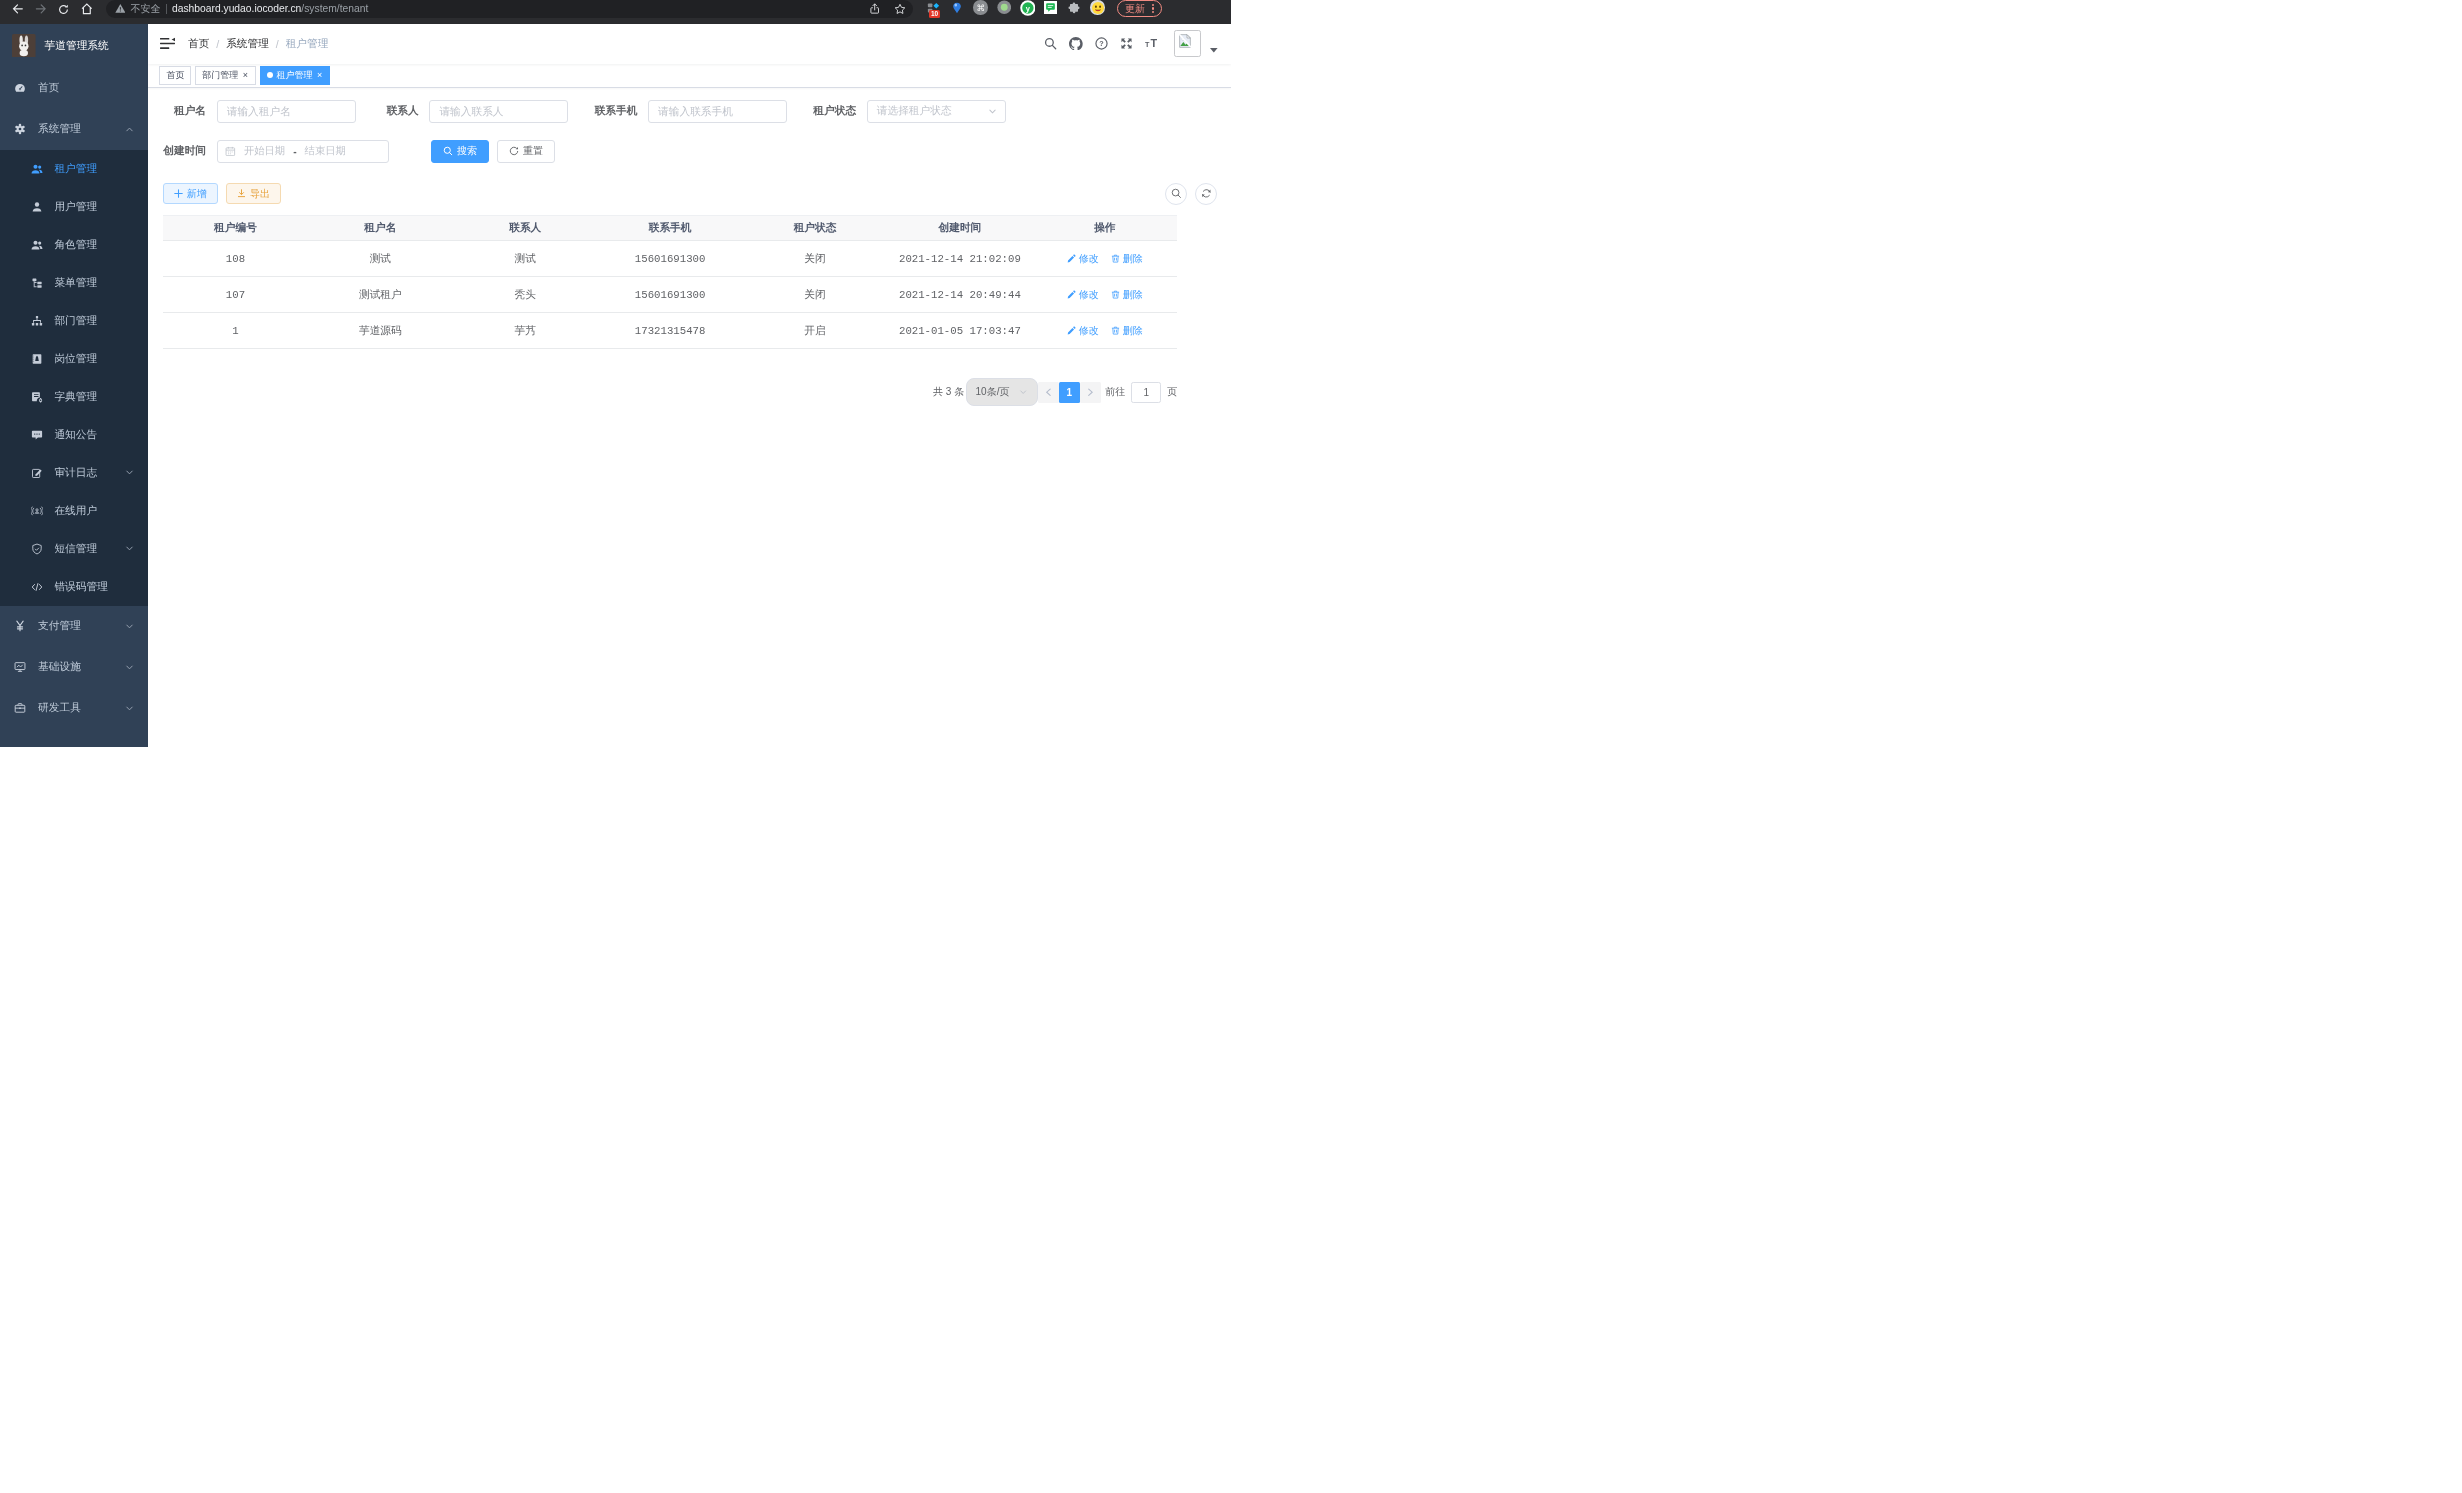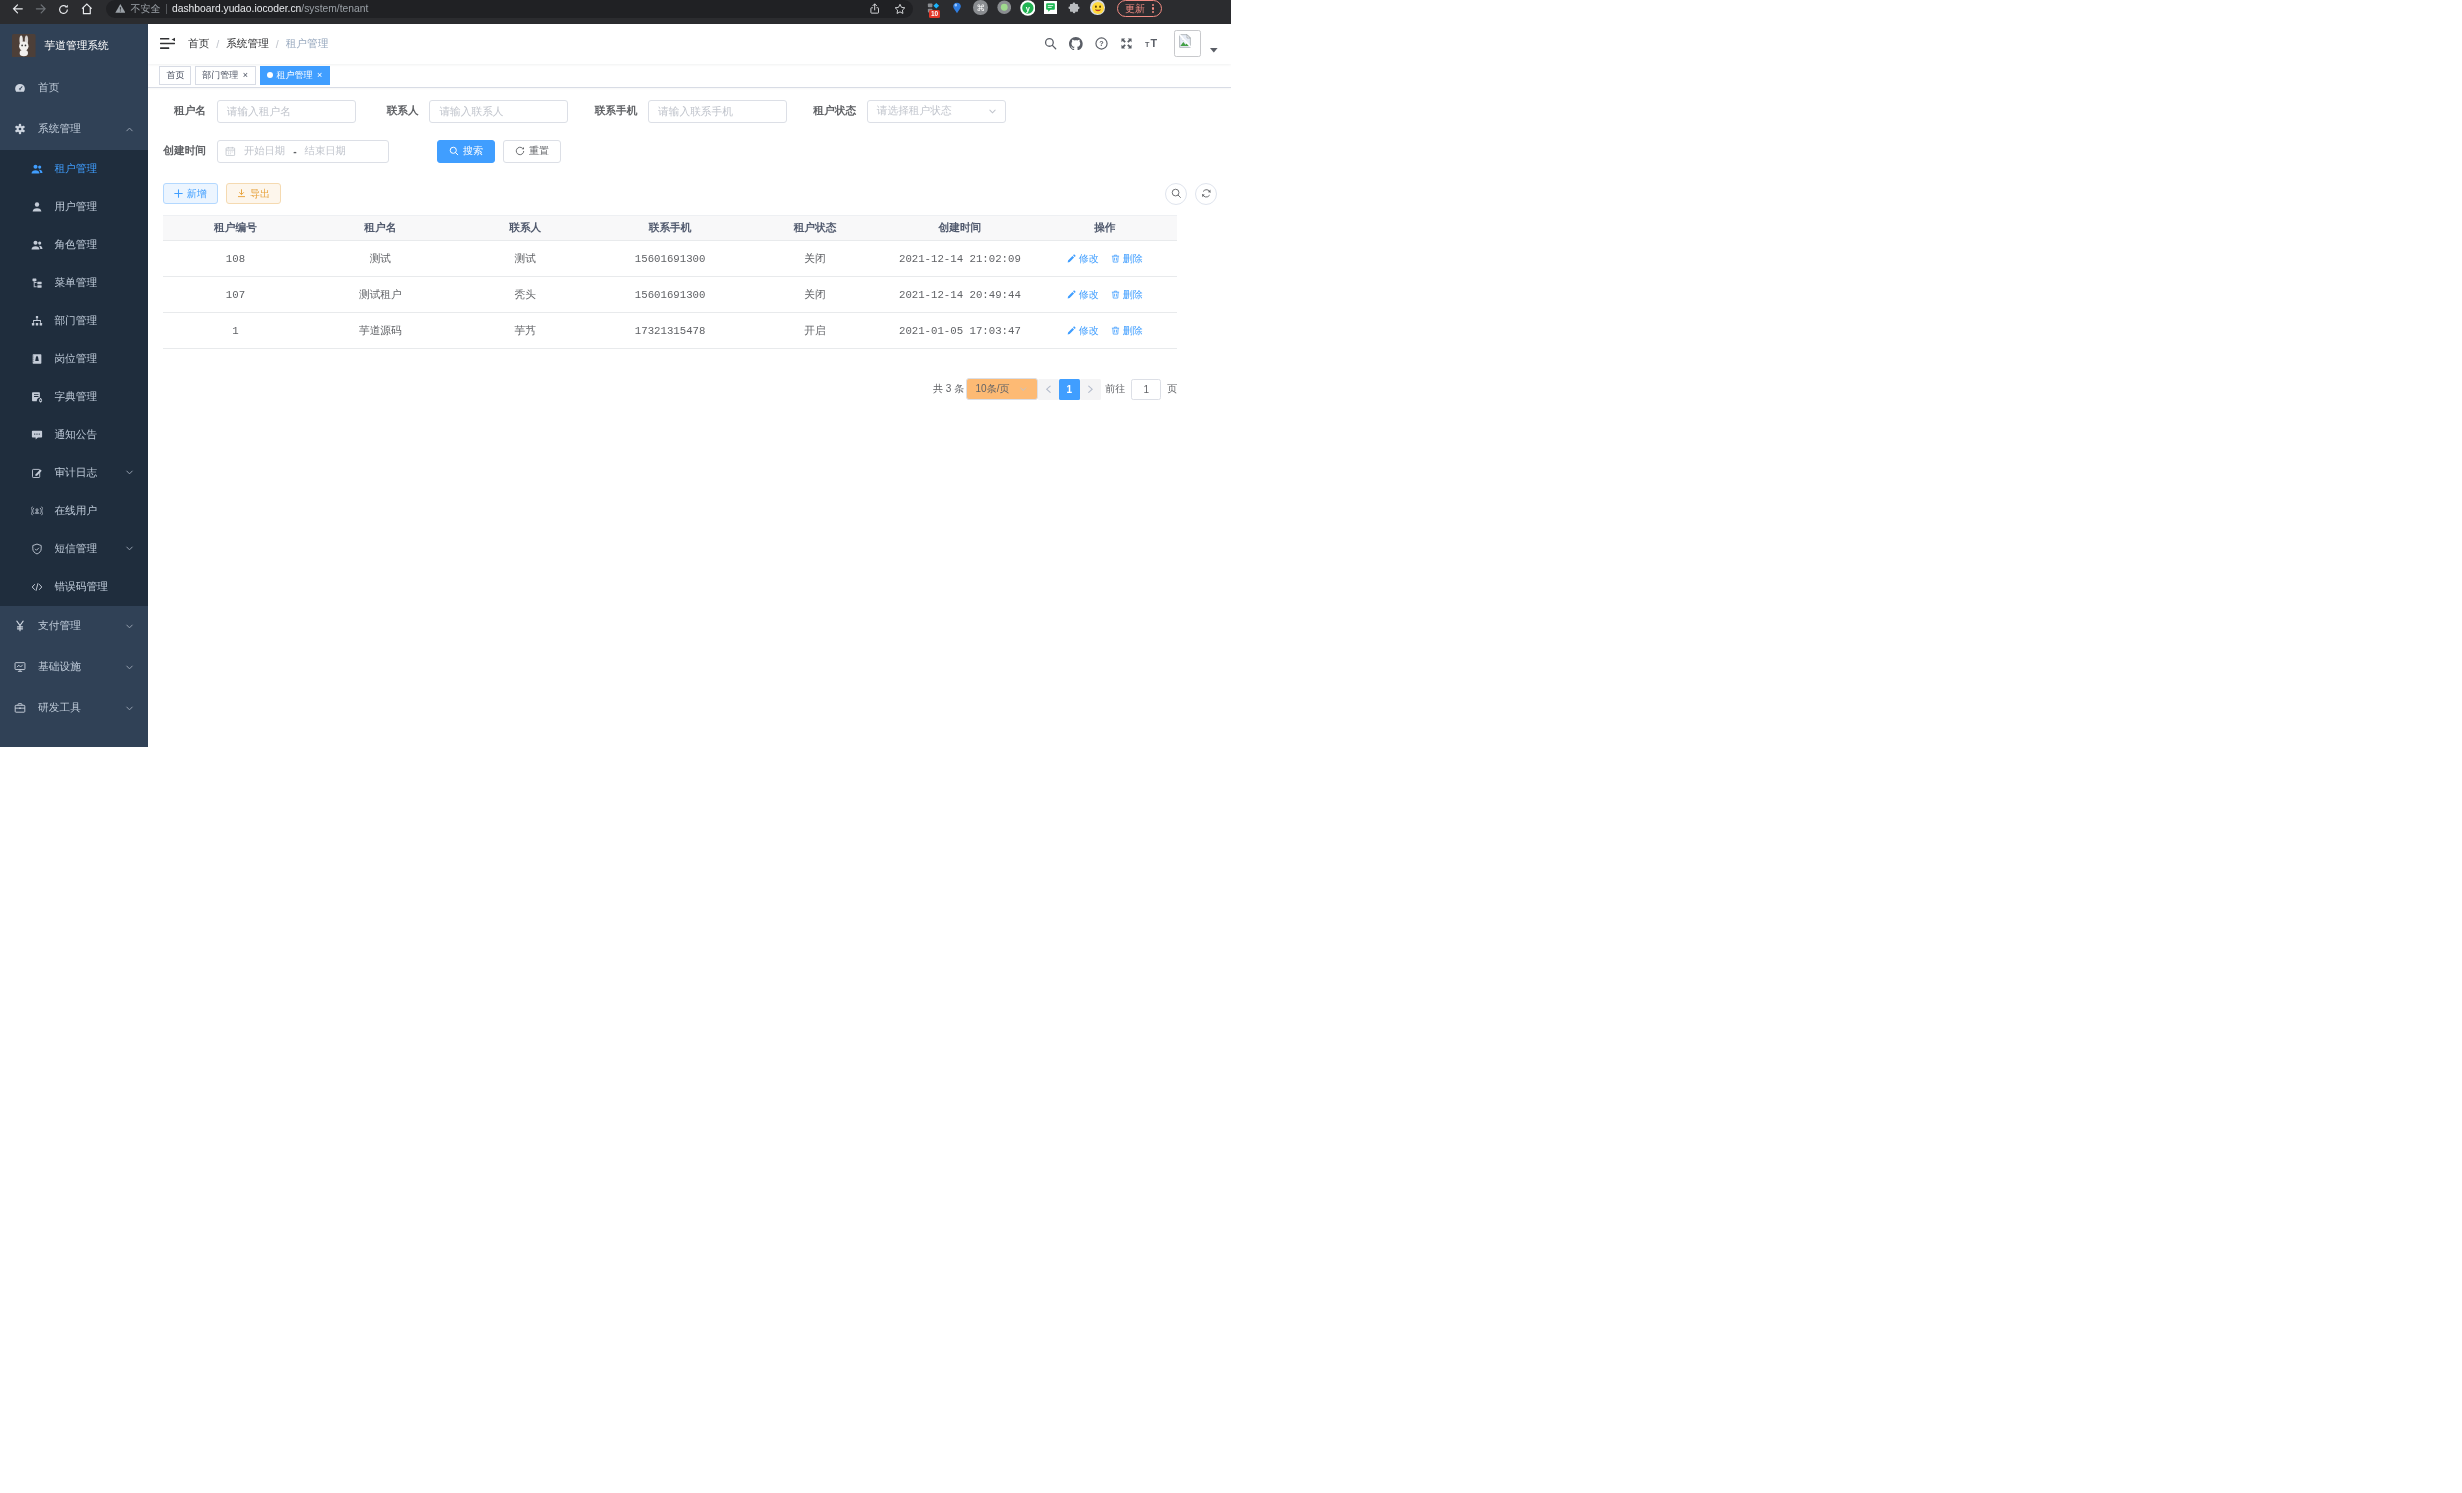--- a/index.html
+++ b/index.html
@@ -85,21 +85,21 @@
        font-size:10.7px;color:var(--text);outline:none;font-family:inherit}
   .inp::placeholder{color:#c0c4cc}
   .select-box{width:139px;height:23px;border:0.8px solid var(--border);border-radius:3px;display:flex;
               align-items:center;justify-content:space-between;padding:0 7.6px 0 9px;color:#c0c4cc;cursor:pointer}
   .date-box{width:172px;height:23px;border:0.8px solid var(--border);border-radius:3px;display:flex;
             align-items:center;padding:0 7.6px;gap:8px;color:#c0c4cc;font-size:10.3px;cursor:pointer}
   .date-box .dsep{color:#606266;font-weight:700}
   .btn{height:23px;border-radius:3px;font-size:10px;display:inline-flex;align-items:center;gap:3.8px;
        padding:0 11.4px;cursor:pointer;border:0.8px solid var(--border);background:#fff;color:var(--text);font-family:inherit}
   .btn.primary{background:var(--accent);border-color:var(--accent);color:#fff}
-  .btn.search{margin-left:22px}
+  .btn.search{margin-left:16px}
   .btn.reset{margin-left:7.6px}
 
   .toolbar-row{display:flex;align-items:center;margin:20px 0 10.7px}
   .btn-mini{height:21px;border-radius:3px;font-size:10px;display:inline-flex;align-items:center;gap:3.8px;
             padding:0 10px;cursor:pointer;font-family:inherit}
   .btn-add{color:var(--accent);background:#ecf5ff;border:0.8px solid #b3d8ff;margin-right:8.4px}
   .btn-export{color:var(--warning);background:#fdf6ec;border:0.8px solid #f5dab1}
   .tool-spacer{flex:1}
   .circle-btn{width:22px;height:22px;border-radius:50%;border:0.8px solid #dfe4ed;background:#fff;color:#606266;
               display:flex;align-items:center;justify-content:center;cursor:pointer;margin-left:8.4px}
@@ -108,22 +108,22 @@
   table{width:100%;border-collapse:collapse;table-layout:fixed;font-size:10.7px}
   thead th{background:#f8f8f9;color:var(--th-text);font-weight:700;height:25px;text-align:center;
            border-top:0.8px solid #eef0f3;border-bottom:0.8px solid #e8eaec}
   tbody td{height:36px;color:var(--text);text-align:center;border-bottom:0.8px solid #e8eaec;white-space:nowrap}
   td.num{font-family:Liberation Mono, monospace}
   .ops a{color:var(--accent);font-size:10px;margin:0 6px;display:inline-flex;align-items:center;gap:3px;cursor:pointer;text-decoration:none}
 
   .pagination{display:flex;align-items:center;justify-content:flex-end;gap:0;margin:29px 40px 0 0;
               font-size:10px;color:var(--text)}
   .ptotal{margin-right:1.5px}
-  .psize{width:72px;height:22px;border:0.8px solid var(--border);border-radius:3px;display:flex;align-items:center;
-         justify-content:center;gap:10px;cursor:pointer;background:#fdba74}
+  .psize{width:72px;height:28px;border:0.8px solid var(--border);border-radius:8px;display:flex;align-items:center;
+         justify-content:center;gap:10px;cursor:pointer;background:#e5e5e5}
   .pbtn{width:21px;height:21px;background:#f4f4f5;border-radius:1.5px;display:flex;align-items:center;
         justify-content:center;color:#b4bccc;cursor:pointer}
   .pcur{width:21px;height:21px;background:var(--accent);color:#fff;border-radius:1.5px;display:flex;
         align-items:center;justify-content:center;font-weight:700;cursor:default}
   .pgoto{display:flex;align-items:center;gap:6px;margin-left:4.6px}
   .pgoto input{width:30px;height:21px;border:0.8px solid var(--border);border-radius:2.3px;text-align:center;
                font-size:10px;color:var(--text);outline:none;font-family:inherit}
 </style>
 </head>
 <body>

